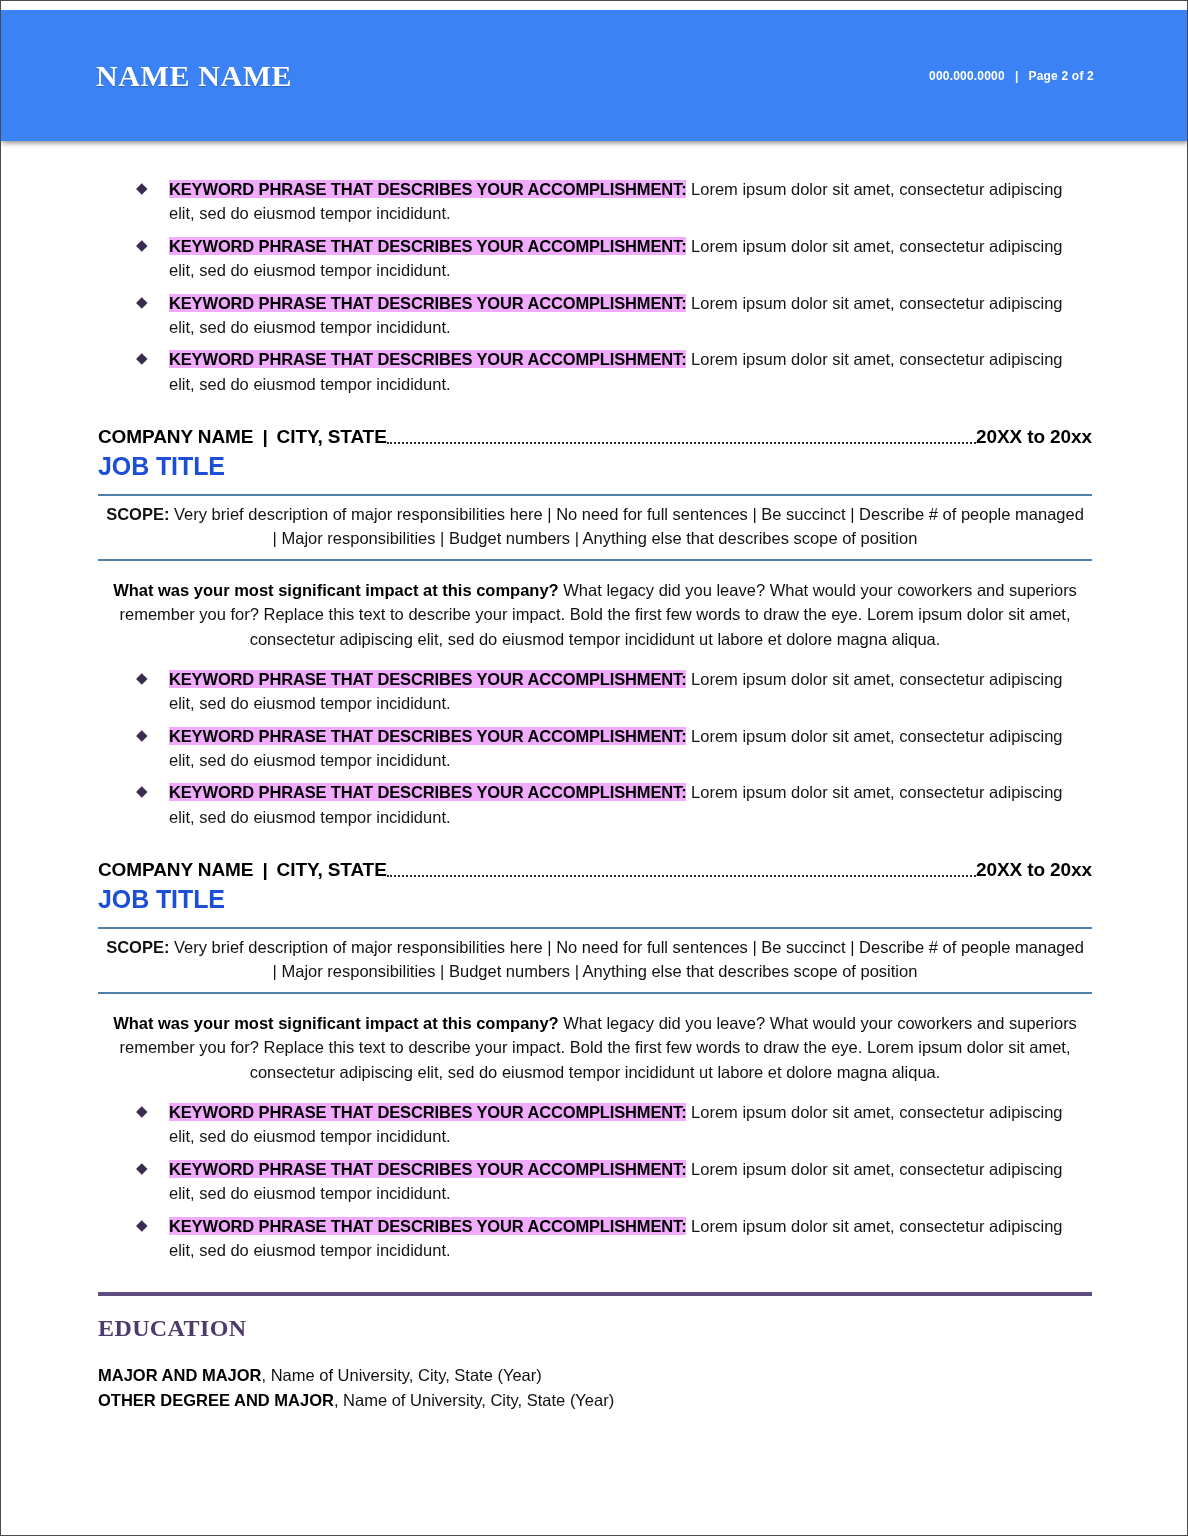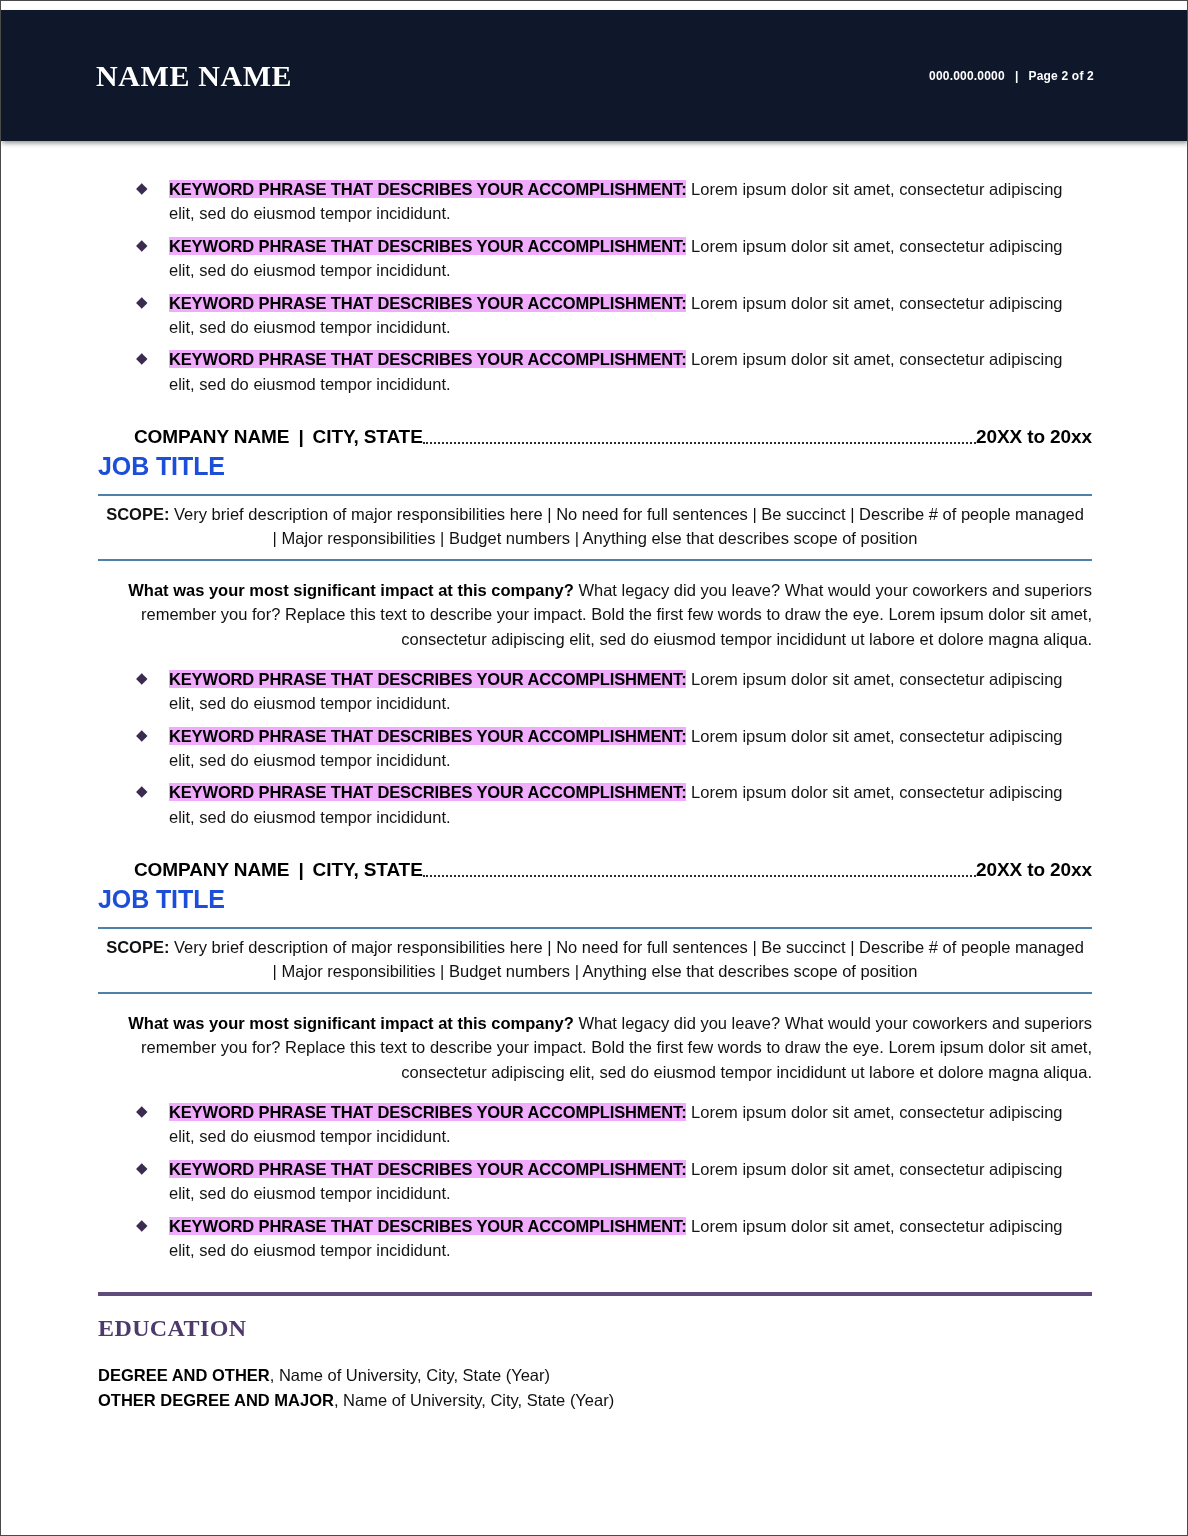--- a/index.html
+++ b/index.html
@@ -22,21 +22,21 @@
     overflow: hidden;
   }
 
   
   .header-band {
     position: absolute;
     top: 9px;
     left: 0;
     width: 1188px;
     height: 131px;
-    background: #0f172a;
+    background: #3b82f6;
     box-sizing: border-box;
     display: flex;
     align-items: center;
     justify-content: space-between;
     padding: 0 95px 0 95px;
     box-shadow: 0 3px 5px -1px rgba(0,0,0,0.45);
   }
   .header-name {
     font-family: "Liberation Serif", serif;
     font-weight: bold;
@@ -110,21 +110,20 @@
   .job-block { margin-top: 30px; }
 
   .company-line {
     display: flex;
     align-items: flex-start;
     font-weight: bold;
     font-size: 19px;
     color: #000000;
     white-space: nowrap;
     letter-spacing: -0.1px;
-    margin-left: 36px;
   }
   .company-line .pipe { margin: 0 9px; }
   .leader {
     flex: 1 1 auto;
     align-self: flex-end;
     margin: 0 0 4px 0;
     border-bottom: 2px dotted #2b2b2b;
     height: 1px;
     min-width: 10px;
   }
@@ -151,21 +150,21 @@
     color: #111111;
   }
   .scope b { font-weight: bold; }
 
   
   .impact {
     margin-top: 17px;
     font-size: 16.5px;
     line-height: 1.47;
     color: #111111;
-    text-align: right;
+    text-align: center;
   }
   .impact b { font-weight: bold; color: #000000; }
 
   
   .divider {
     margin-top: 30px;
     height: 0;
     border-top: 4px solid #5f4b7c;
   }
   .section-title {
@@ -286,21 +285,21 @@
         </li>
       </ul>
     </div>
 
     <div class="divider"></div>
 
     <div class="section-title">EDUCATION</div>
 
     <div class="edu-list">
       <div class="edu-row">
-        <b>DEGREE AND OTHER</b><span>, Name of University, City, State (Year)</span>
+        <b>MAJOR AND MAJOR</b><span>, Name of University, City, State (Year)</span>
       </div>
       <div class="edu-row">
         <b>OTHER DEGREE AND MAJOR</b><span>, Name of University, City, State (Year)</span>
       </div>
     </div>
 
   </div>
 </div>
 
 </body></html>

